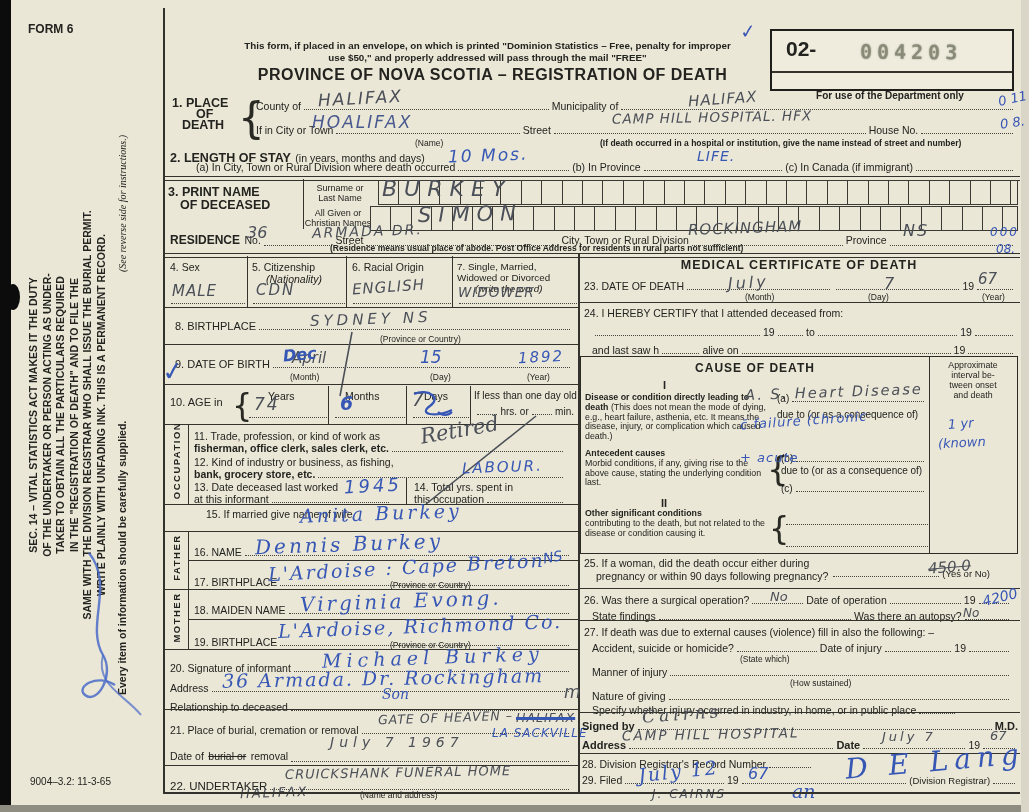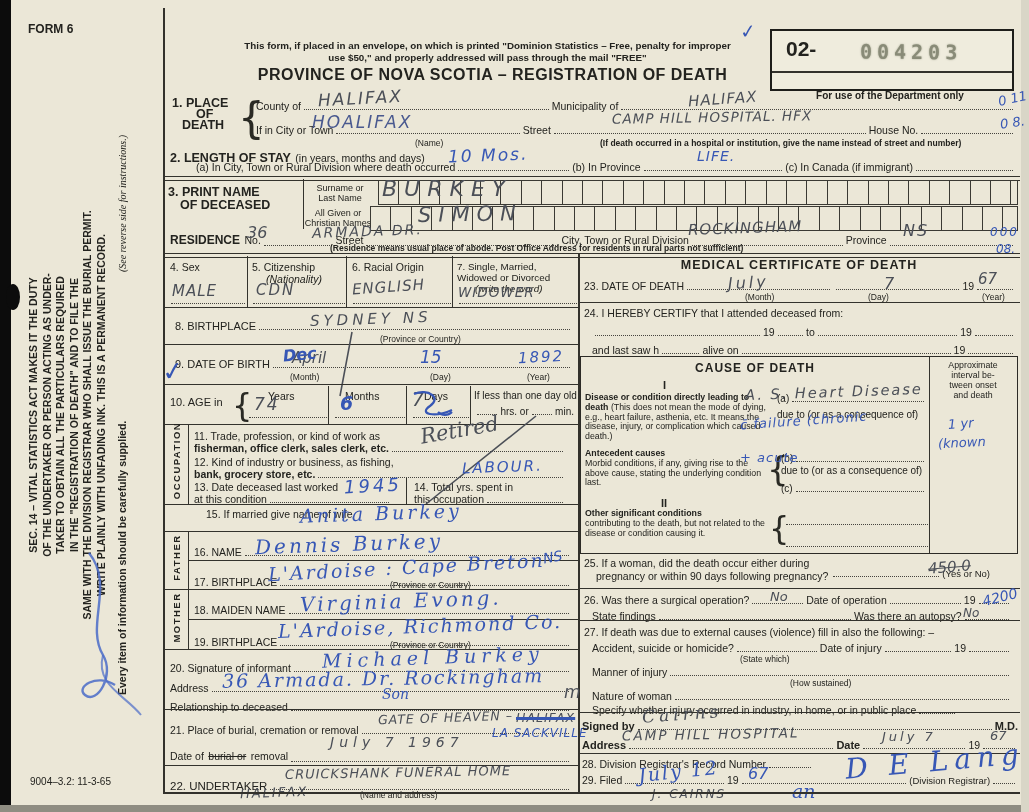--- a/index.html
+++ b/index.html
@@ -230,21 +230,21 @@
   <div class="abs t" style="left:194px;top:456px;line-height:12px;">
     <div>12. Kind of industry or business, as fishing,</div>
     <div style="display:flex;width:372px;">
         <span class="b">bank, grocery store, etc.</span>
         <span class="d"></span>
       </div>
   </div>
   <div class="abs t" style="left:194px;top:481px;line-height:12px;">
     <div>13. Date deceased last worked</div>
     <div style="display:flex;width:198px;">
-        <span>at this condition</span>
+        <span>at this informant</span>
         <span class="d"></span>
       </div>
   </div>
   <div class="abs t" style="left:414px;top:481px;line-height:12px;">
     <div>14. Total yrs. spent in</div>
     <div style="display:flex;width:152px;">
         <span>this occupation</span>
         <span class="d"></span>
       </div>
   </div>
@@ -457,21 +457,21 @@
     <span class="t">19</span>
       <span class="d" style="flex:.3"></span>
   </div>
   <div class="abs sm" style="left:740px;top:654px;">(State which)</div>
   <div class="row" style="left:592px;top:666px;width:420px;">
     <span class="t">Manner of injury</span>
       <span class="d"></span>
   </div>
   <div class="abs sm" style="left:790px;top:678px;">(How sustained)</div>
   <div class="row" style="left:592px;top:690px;width:420px;">
-    <span class="t">Nature of woman</span>
+    <span class="t">Nature of giving</span>
       <span class="d"></span>
   </div>
   <div class="row" style="left:592px;top:704px;width:420px;">
     <span class="t b" style="font-weight:400;">Specify whether injury occurred in industry, in home, or in public place</span>
       <span class="d" style="flex:.4"></span>
   </div>
   <div class="hw" style="left:564px;top:684px;font-size:17px;">m</div>
   <div class="ln" style="left:578px;top:712px;width:442px;height:1px;"></div>
 
   <div class="row" style="left:582px;top:720px;width:436px;">

